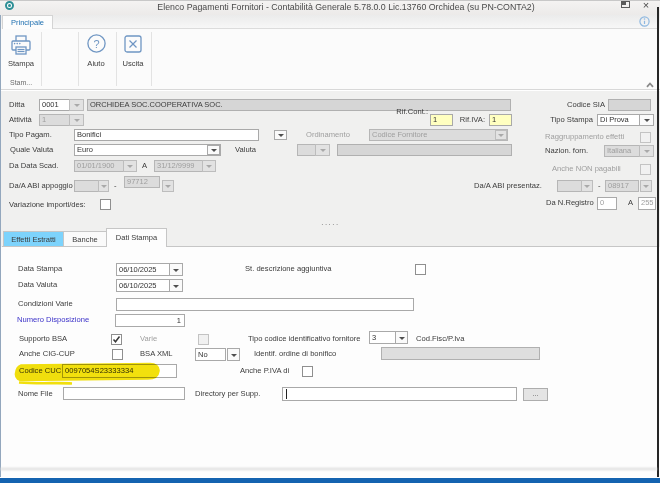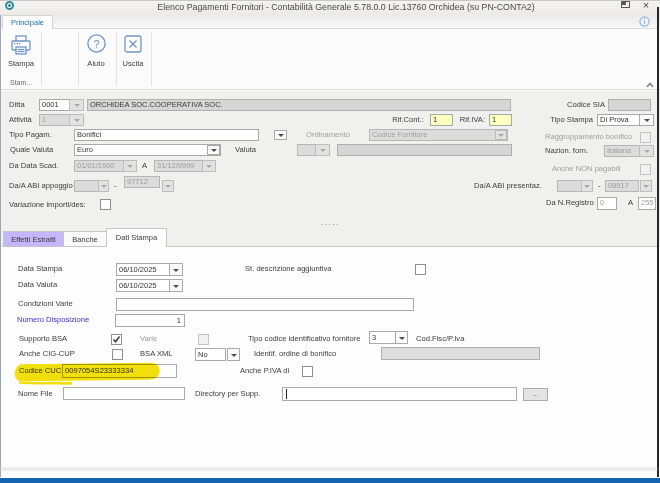--- a/index.html
+++ b/index.html
@@ -84,41 +84,41 @@
     </div>
   <div class="inp ro" style="left:87px;top:99px;width:424px;height:12px">ORCHIDEA SOC.COOPERATIVA SOC.</div>
   <div class="lbl" style="left:555px;top:99px;width:50px;text-align:right">Codice SIA</div>
   <div class="inp ro" style="left:608px;top:99px;width:43px;height:12px"></div>
 
   <div class="lbl" style="left:9px;top:114px">Attività</div>
   <div class="inp dis" style="left:39px;top:114px;width:31px;height:12px">1</div>
   <div class="dd d" style="left:69px;top:114px;width:15px;height:12px">
       <i></i>
     </div>
-  <div class="lbl" style="left:388px;top:114px;width:40px;text-align:center">Rif.Cont.:</div>
+  <div class="lbl" style="left:388px;top:106px;width:40px;text-align:right">Rif.Cont.:</div>
   <div class="inp yel" style="left:430px;top:114px;width:23px;height:12px">1</div>
   <div class="lbl" style="left:450px;top:114px;width:35px;text-align:right">Rif.IVA:</div>
   <div class="inp yel" style="left:489px;top:114px;width:23px;height:12px">1</div>
   <div class="lbl" style="left:543px;top:114px;width:50px;text-align:right">Tipo Stampa</div>
   <div class="inp" style="left:597px;top:114px;width:43px;height:12px">Di Prova</div>
   <div class="dd" style="left:639px;top:114px;width:15px;height:12px">
       <i></i>
     </div>
 
   <div class="lbl" style="left:9px;top:129px">Tipo Pagam.</div>
   <div class="inp" style="left:74px;top:129px;width:185px;height:12px">Bonifici</div>
   <div class="dd" style="left:274px;top:129px;width:13px;height:10px;top:130px">
       <i></i>
     </div>
   <div class="lblg" style="left:306px;top:129px">Ordinamento</div>
   <div class="inp dis" style="left:369px;top:129px;width:139px;height:12px">Codice Fornitore</div>
   <div class="dd d" style="left:495px;top:130px;width:12px;height:10px">
       <i></i>
     </div>
-  <div class="lblg" style="left:545px;top:131px">Raggruppamento bonifico</div>
+  <div class="lblg" style="left:545px;top:131px">Raggruppamento effetti</div>
   <div class="cb d" style="left:640px;top:132px"></div>
 
   <div class="lbl" style="left:10px;top:144px">Quale Valuta</div>
   <div class="inp" style="left:74px;top:144px;width:147px;height:12px">Euro</div>
   <div class="dd" style="left:207px;top:145px;width:13px;height:10px">
       <i></i>
     </div>
   <div class="lbl" style="left:235px;top:144px">Valuta</div>
   <div class="inp dis" style="left:297px;top:144px;width:33px;height:12px"></div>
   <div class="dd d" style="left:315px;top:144px;width:15px;height:12px">
@@ -167,21 +167,21 @@
 
   <div class="lbl" style="left:9px;top:199px">Variazione importi/des:</div>
   <div class="cb" style="left:100px;top:199px"></div>
   <div class="lbl" style="left:546px;top:197px">Da N.Registro</div>
   <div class="inp" style="left:597px;top:197px;width:20px;height:13px;color:#9e9e9e">0</div>
   <div class="lbl" style="left:628px;top:197px">A</div>
   <div class="inp" style="left:638px;top:197px;width:18px;height:13px;color:#9e9e9e">255</div>
 
   <div style="position:absolute;left:0;top:247px;width:660px;height:230px;background:#fdfdfd"></div>
   <div style="position:absolute;left:321px;top:221px;width:30px;height:8px;font-size:8px;line-height:8px;letter-spacing:1px;color:#8a8a8a">·····</div>
-  <div style="position:absolute;left:3px;top:231px;width:61px;height:16px;background:#c4b5fd;border:1px solid #c6c6c6;font-size:7.5px;line-height:15px;text-align:center;color:#3b3b3b">Effetti Estratti</div>
+  <div style="position:absolute;left:3px;top:231px;width:61px;height:16px;background:#7dd3fc;border:1px solid #c6c6c6;font-size:7.5px;line-height:15px;text-align:center;color:#3b3b3b">Effetti Estratti</div>
   <div style="position:absolute;left:63px;top:231px;width:44px;height:16px;background:#fafafa;border:1px solid #c6c6c6;font-size:7.5px;line-height:15px;text-align:center;color:#3b3b3b">Banche</div>
   <div style="position:absolute;left:2px;top:246px;width:656px;height:1px;background:#c6c6c6"></div>
   <div style="position:absolute;left:106px;top:228px;width:61px;height:19px;background:#fdfdfd;border:1px solid #c6c6c6;border-bottom:none;font-size:7.5px;line-height:17px;text-align:center;color:#3b3b3b">Dati Stampa</div>
 
   <div class="lbl" style="left:18px;top:263px">Data Stampa</div>
   <div class="inp" style="left:116px;top:263px;width:54px;height:13px;line-height:11px">06/10/2025</div>
   <div class="dd" style="left:169px;top:263px;width:14px;height:13px">
       <i></i>
     </div>
   <div class="lbl" style="left:245px;top:263px">St. descrizione aggiuntiva</div>

